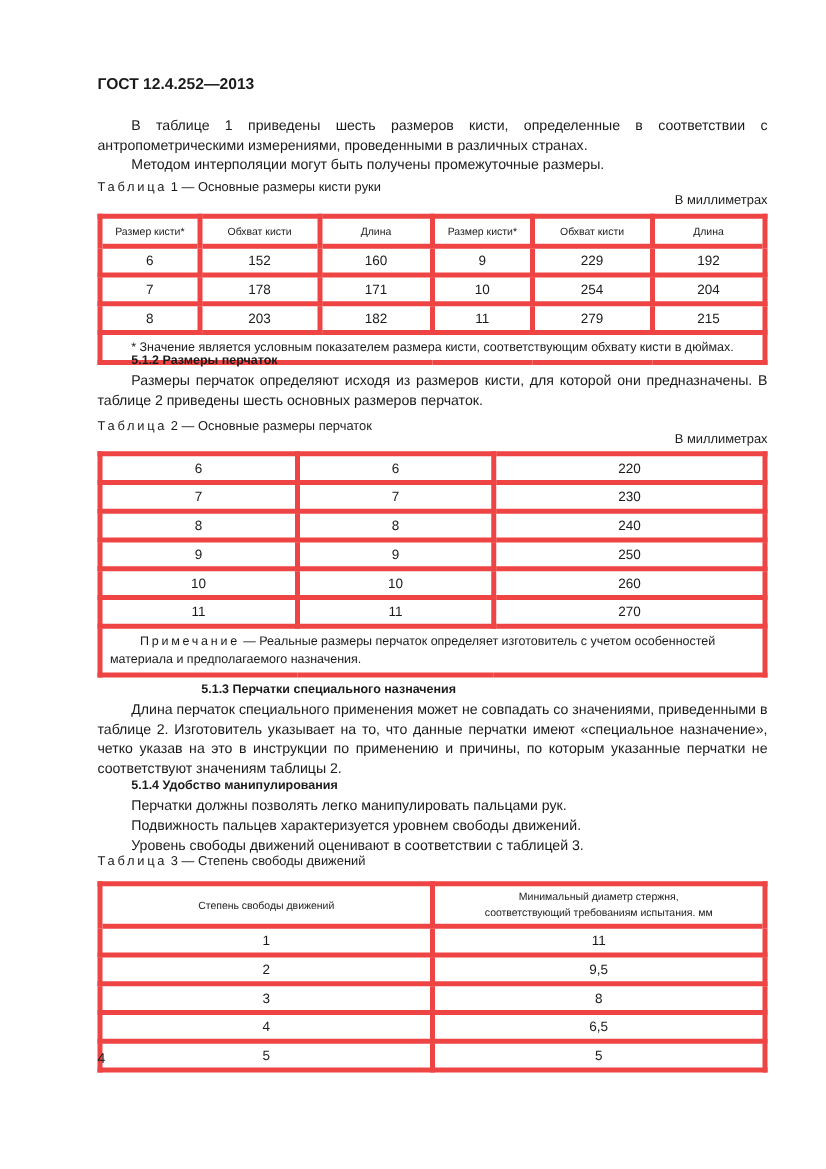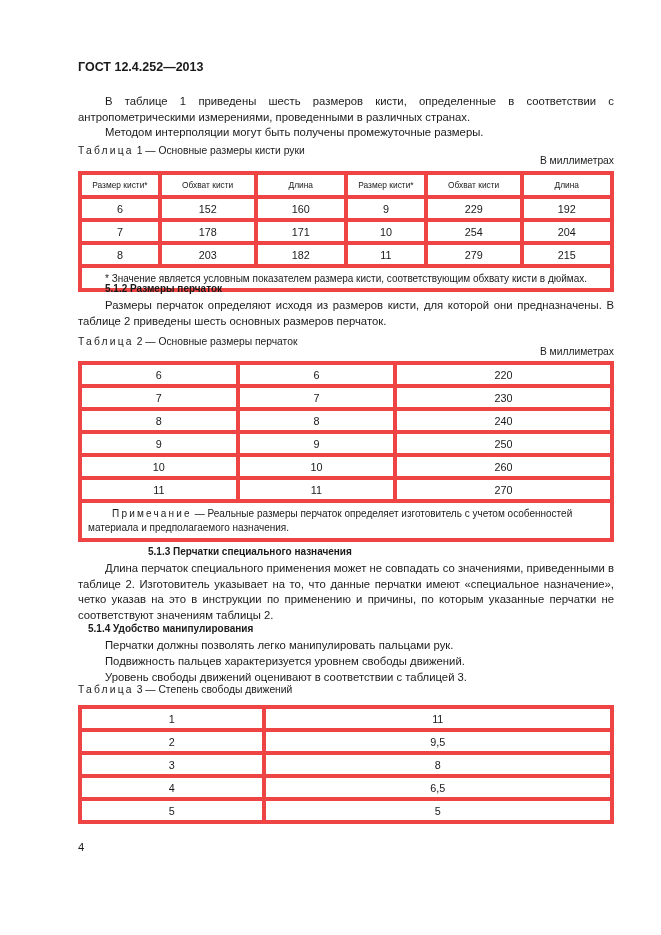--- a/index.html
+++ b/index.html
@@ -116,34 +116,41 @@
     <td>270</td>
   </tr>
   <tr>
     <td colspan="3" class="note">
       <span style="padding-left:24px;" class="sp">Примечание</span><span> — Реальные размеры перчаток определяет изготовитель с учетом особенностей материала и предполагаемого назначения.</span>
     </td>
   </tr>
 </tbody>
   </table>
 
-<div class="abs sec" style="left:108px; top:546px;padding-left:40px;">5.1.3 Перчатки специального назначения</div>
+<div class="abs sec" style="left:121px; top:546px;padding-left:40px;">5.1.3 Перчатки специального назначения</div>
 <div class="abs p ind" style="left:78px; top:561px; width:536px;">Длина перчаток специального применения может не совпадать со значениями, приведенными в таблице 2. Изготовитель указывает на то, что данные перчатки имеют «специальное назначение», четко указав на это в инструкции по применению и причины, по которым указанные перчатки не соответствуют значениям таблицы 2.</div>
 
-<div class="abs sec" style="left:88px; top:623px;">5.1.4 Удобство манипулирования</div>
+<div class="abs sec" style="left:105px; top:623px;">5.1.4 Удобство манипулирования</div>
 <div class="abs p" style="left:105px; top:638px;">Перчатки должны позволять легко манипулировать пальцами рук.</div>
 <div class="abs p" style="left:105px; top:654px;">Подвижность пальцев характеризуется уровнем свободы движений.</div>
 <div class="abs p" style="left:105px; top:670px;">Уровень свободы движений оценивают в соответствии с таблицей 3.</div>
 
 <div class="abs cap" style="left:78px; top:684px;">
   <span class="sp">Таблица</span><span> 3 — Степень свободы движений</span>
 </div>
 
 <table style="top:705px;">
   <tbody>
+      <tr class="hdrrow">
+    <th style="width:50%; height:30px;">Степень свободы движений</th>
+    <th style="width:50%; height:30px; line-height:13px;">
+      <span>Минимальный диаметр стержня,</span><br>
+      <span>соответствующий требованиям испытания. мм</span>
+    </th>
+  </tr>
   <tr>
     <td>1</td>
     <td>11</td>
   </tr>
   <tr>
     <td>2</td>
     <td>9,5</td>
   </tr>
   <tr>
     <td>3</td>

